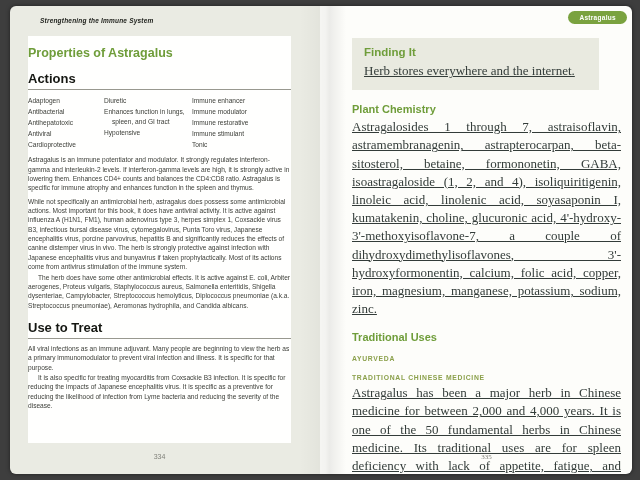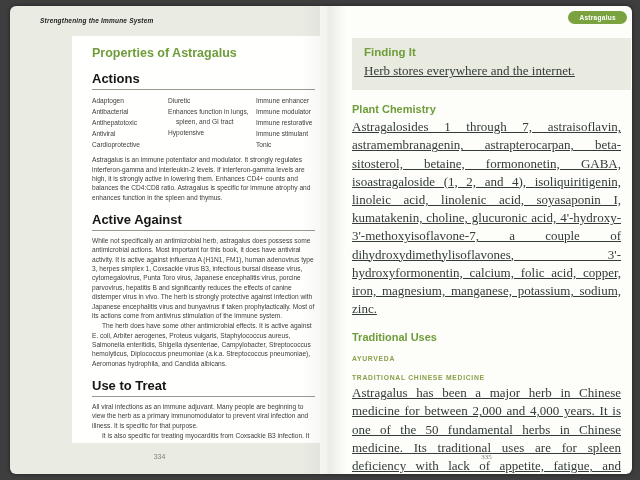--- a/index.html
+++ b/index.html
@@ -19,21 +19,21 @@
     width:310px;height:100%;background:#eaebe3;position:relative;
   }
   .running-head{
     position:absolute;left:30px;top:11px;
     font-size:6.5px;font-style:italic;font-weight:bold;color:#22241f;
     letter-spacing:0.2px;
   }
   .panel{
     position:absolute;left:18px;top:30px;width:263px;height:407px;
     background:#fffffe;box-sizing:border-box;
-    padding:10px 20px;overflow:hidden;margin-left:44px;
+    padding:10px 0;overflow:hidden;
   }
   .panel-title{
     font-size:12.5px;font-weight:bold;color:#6f9d3a;margin:0 0 11px 0;
   }
   .sec-head{
     font-size:13px;font-weight:bold;color:#151712;
     border-bottom:1px solid #98988f;padding-bottom:3px;margin:10px 0 5px 0;
   }
   .sec-head.first{margin-top:6px;}
   .cols{display:flex;margin:6px 0 4px 0;}
@@ -65,21 +65,21 @@
     position:absolute;top:5px;right:5px;
     background:#7aa23f;color:#ffffff;
     font-size:6.5px;font-weight:bold;letter-spacing:0.3px;
     padding:2.5px 11px 3px 11px;border-radius:8px;
   }
   .rp-content{
     position:absolute;left:32px;top:32px;width:269px;
   }
   .finding-box{
     background:#e9eae0;padding:8px 4px 10px 12px;box-sizing:border-box;
-    width:279px;
+    width:247px;
   }
   .finding-title{
     font-size:11.5px;font-weight:bold;color:#6f9d3a;margin:0 0 4px 0;
   }
   .serif{
     font-family:"Liberation Serif","DejaVu Serif",serif;
     font-size:13px;line-height:1.4;color:#333c39;
     margin:3px 0 0 0;text-align:justify;text-decoration:underline;
   }
   .finding-box .serif{text-align:left;margin:0;}
@@ -130,21 +130,20 @@
             <li>Immune modulator</li>
             <li>Immune restorative</li>
             <li>Immune stimulant</li>
             <li>Tonic</li>
           </ul>
         </div>
       </div>
 
       <p class="body-sans">Astragalus is an immune potentiator and modulator. It strongly regulates interferon-gamma and interleukin-2 levels. If interferon-gamma levels are high, it is strongly active in lowering them. Enhances CD4+ counts and balances the CD4:CD8 ratio. Astragalus is specific for immune atrophy and enhances function in the spleen and thymus.</p>
 
-      <div class="sec-head">Active Against</div>
       <p class="body-sans">While not specifically an antimicrobial herb, astragalus does possess some antimicrobial actions. Most important for this book, it does have antiviral activity. It is active against influenza A (H1N1, FM1), human adenovirus type 3, herpes simplex 1, Coxsackie virus B3, infectious bursal disease virus, cytomegalovirus, Punta Toro virus, Japanese encephalitis virus, porcine parvovirus, hepatitis B and significantly reduces the effects of canine distemper virus in vivo. The herb is strongly protective against infection with Japanese encephalitis virus and bunyavirus if taken prophylactically. Most of its actions come from antivirus stimulation of the immune system.</p>
       <p class="body-sans indented">The herb does have some other antimicrobial effects. It is active against E. coli, Arbiter aerogenes, Proteus vulgaris, Staphylococcus aureus, Salmonella enteritidis, Shigella dysenteriae, Campylobacter, Streptococcus hemolyticus, Diplococcus pneumoniae (a.k.a. Streptococcus pneumoniae), Aeromonas hydrophila, and Candida albicans.</p>
 
       <div class="sec-head">Use to Treat</div>
       <p class="body-sans">All viral infections as an immune adjuvant. Many people are beginning to view the herb as a primary immunomodulator to prevent viral infection and illness. It is specific for that purpose.</p>
       <p class="body-sans indented">It is also specific for treating myocarditis from Coxsackie B3 infection. It is specific for reducing the impacts of Japanese encephalitis virus. It is specific as a preventive for reducing the likelihood of infection from Lyme bacteria and reducing the severity of the disease.</p>
     </div>
 
     <div class="pagenum-left">334</div>
   </div>

